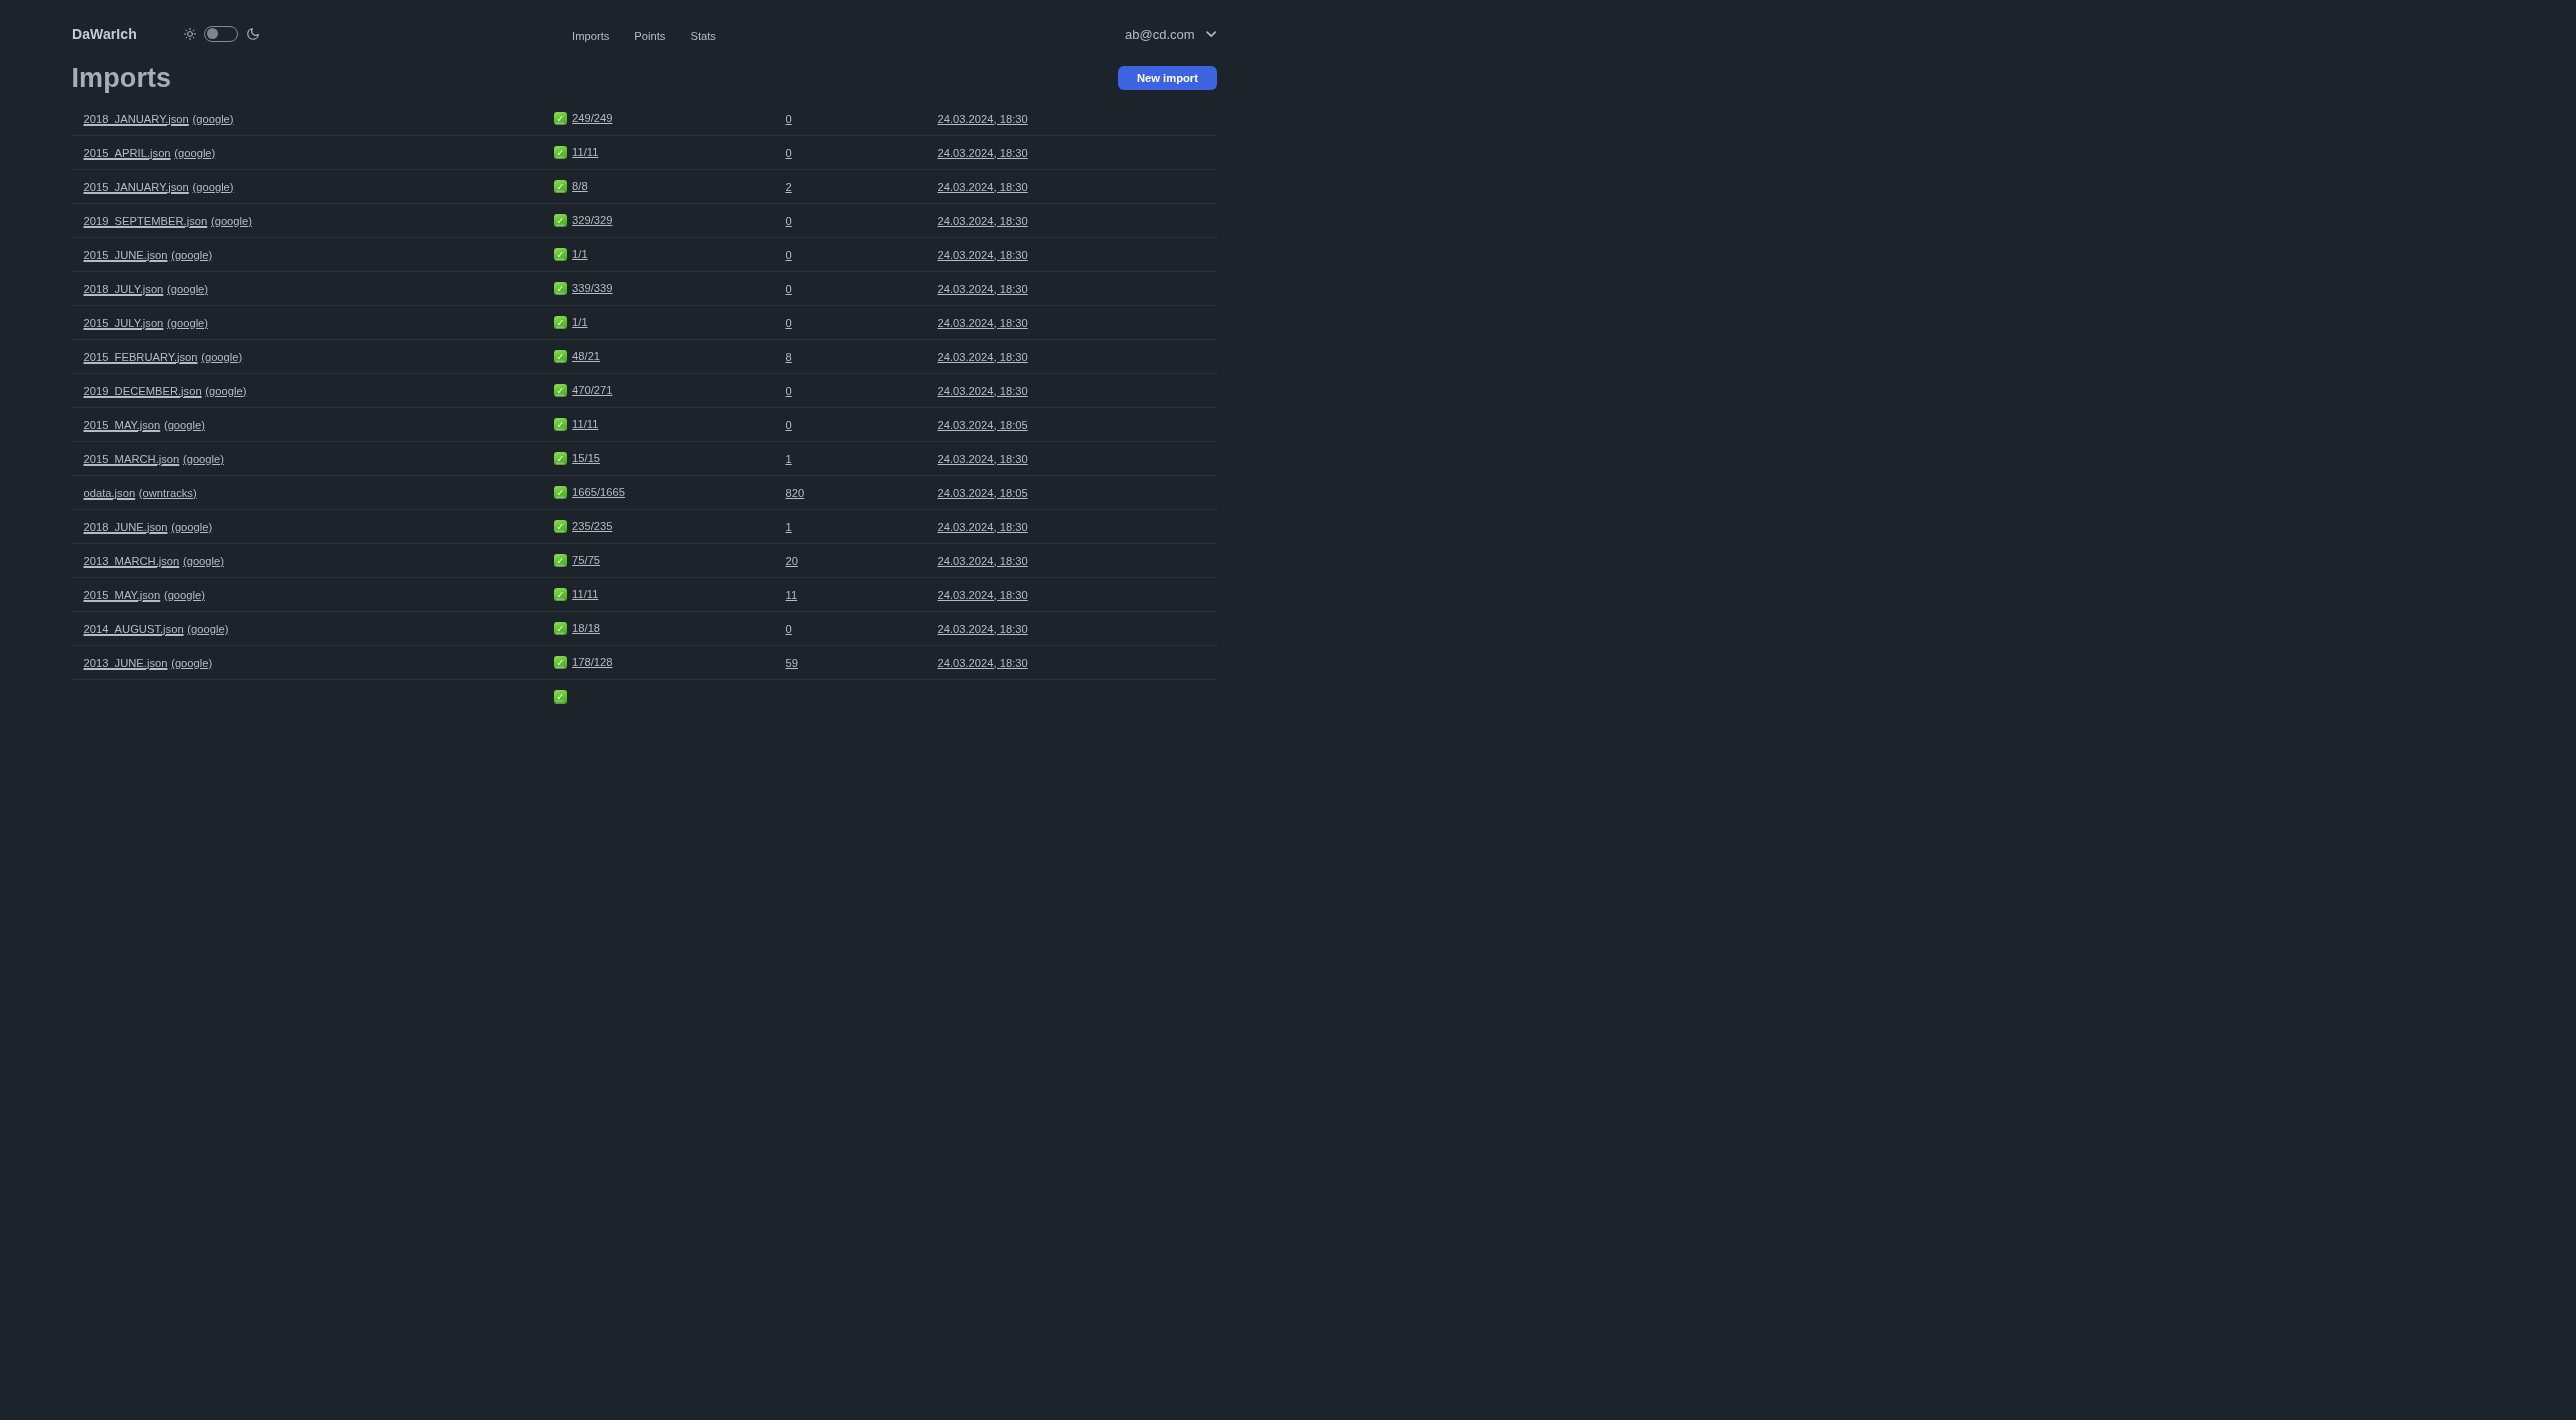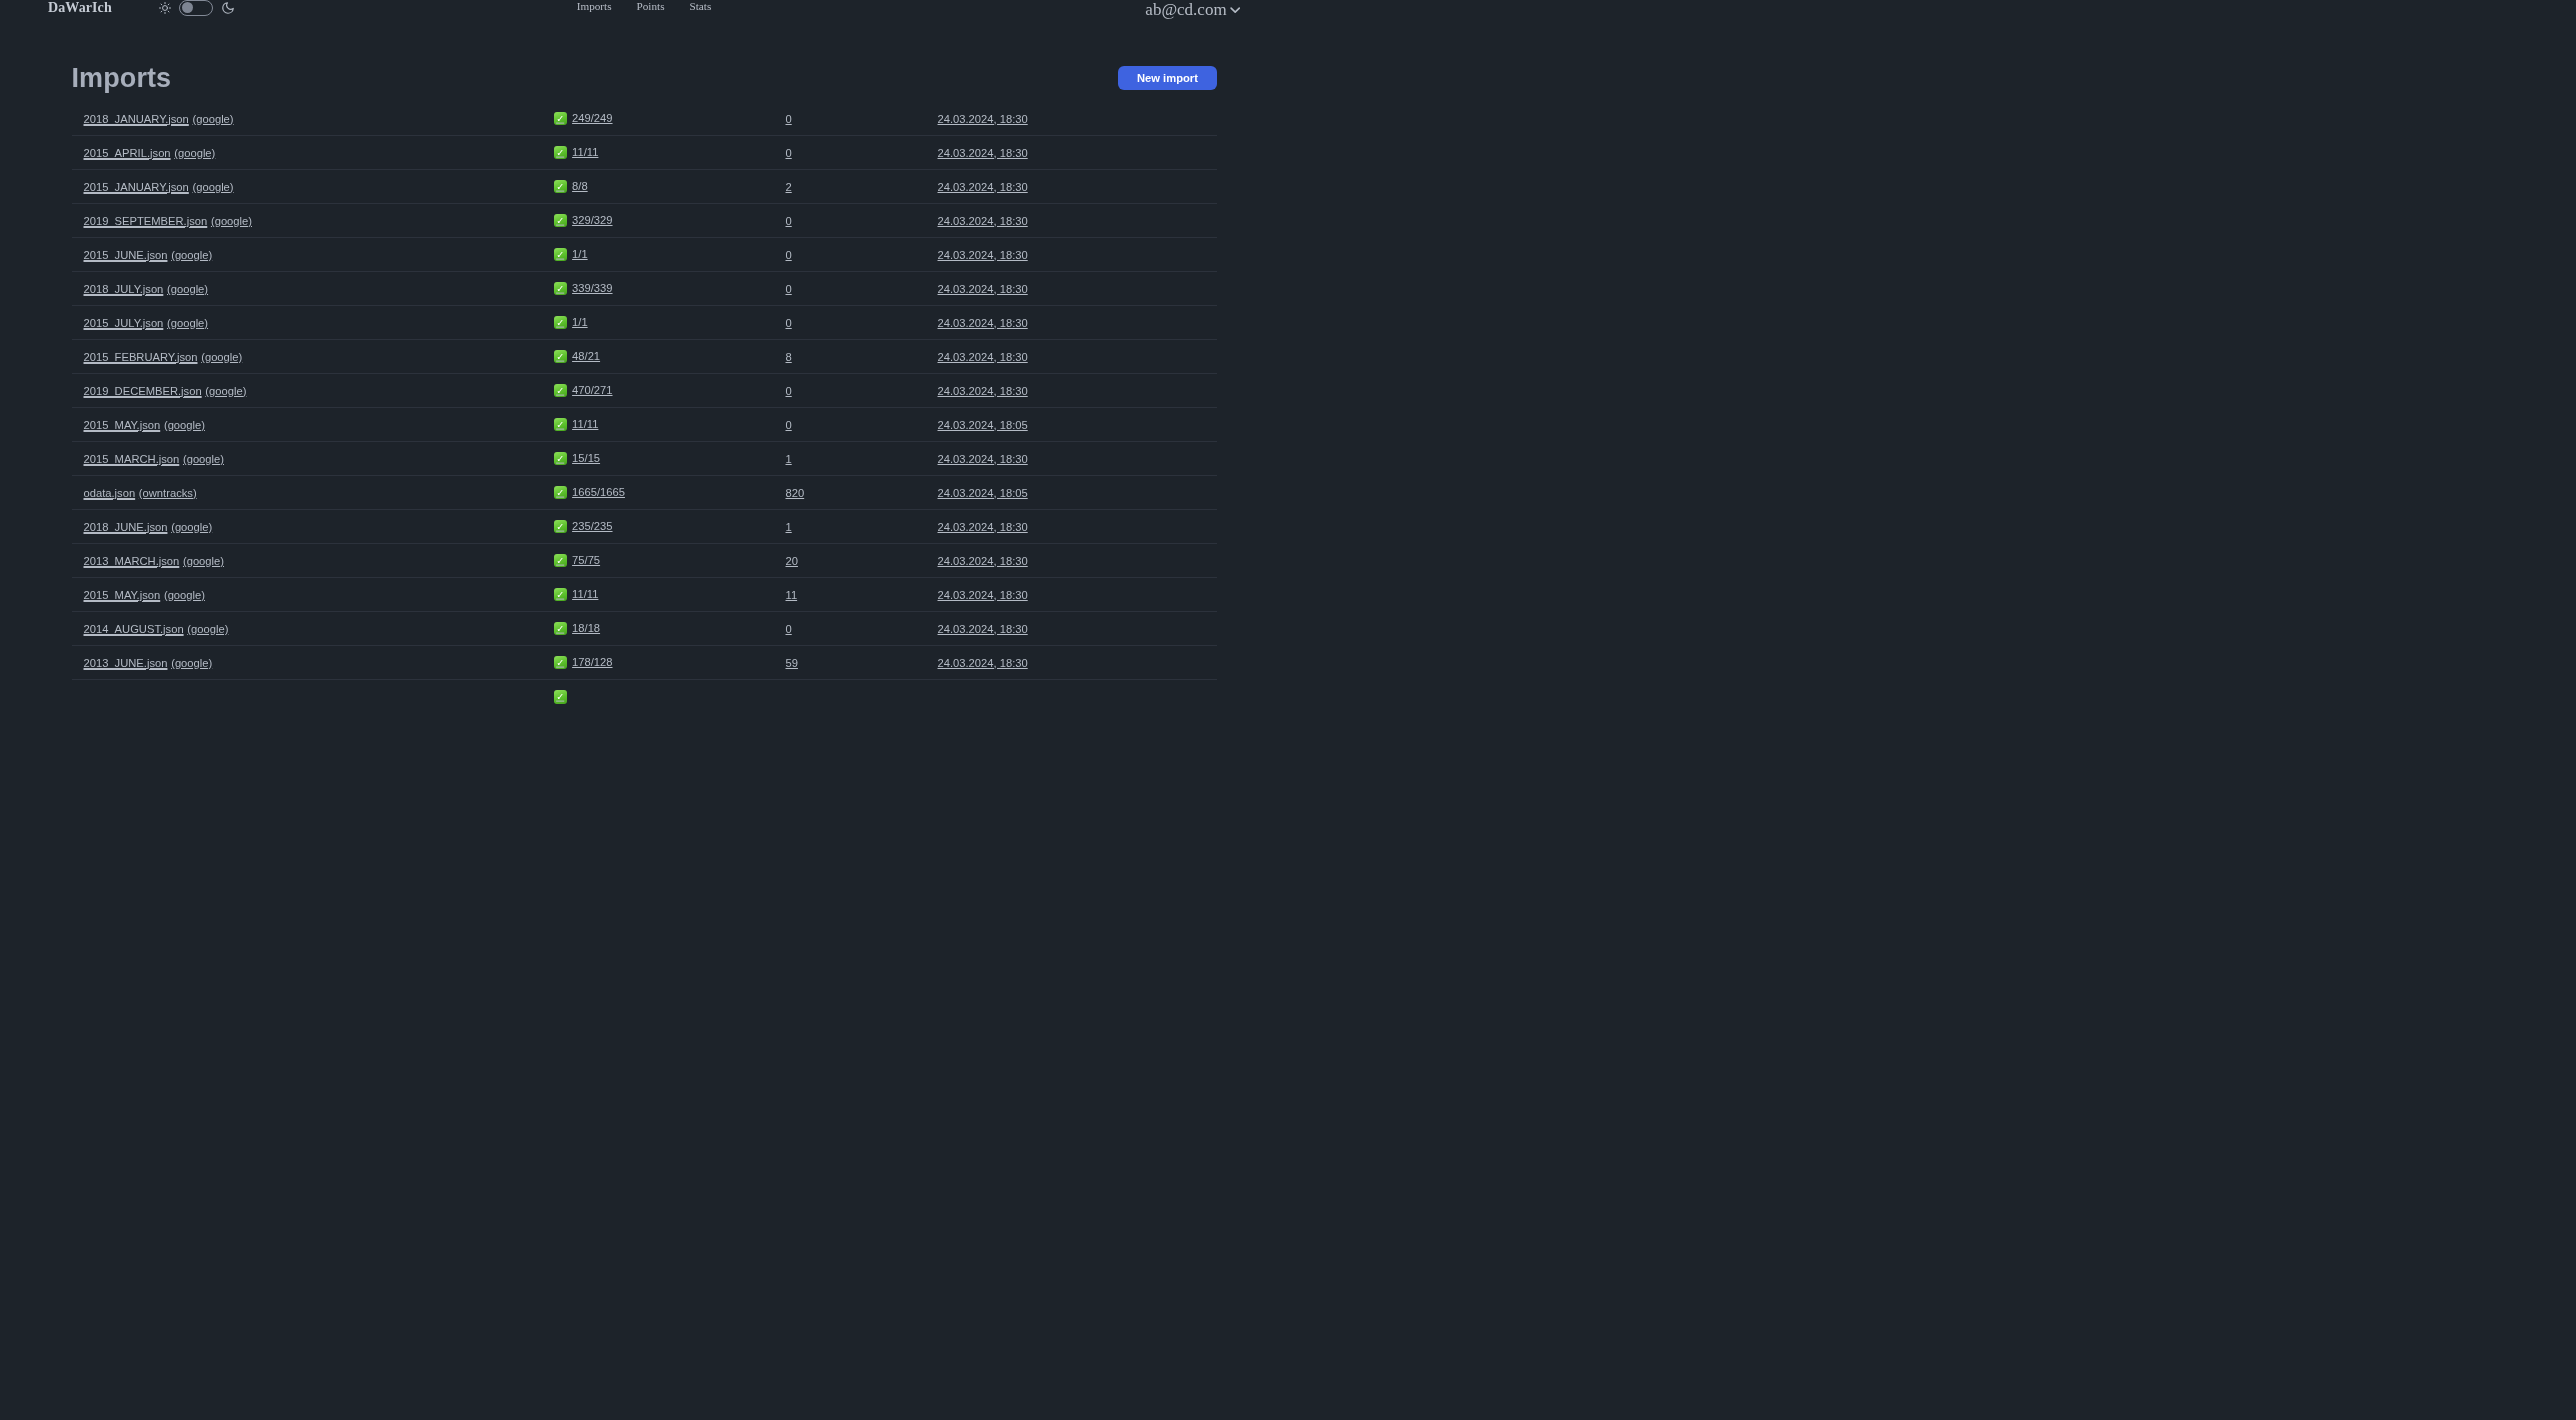--- a/index.html
+++ b/index.html
@@ -6,24 +6,23 @@
   * { box-sizing: border-box; margin: 0; padding: 0; }
   html, body {
     width: 1288px; height: 710px; overflow: hidden;
     background: #1d232a;
     font-family: "Liberation Sans", "DejaVu Sans", sans-serif;
     color: #b4bbc5;
   }
   
   .navbar {
     height: 42px;
-    display: flex; align-items: flex-start;
-    padding: 0 48px;
+    display: flex; align-items: flex-end;
+    padding: 0 72px;
     position: relative;
-    font-family: Liberation Serif, serif;
   }
   .logo {
     font-size: 14px; font-weight: 700; color: #c5cbd4;
     letter-spacing: 0.1px; cursor: pointer;
   }
   .theme-toggle {
     display: flex; align-items: center; gap: 7.5px;
     margin-left: 46px;
   }
   .icon-stroke { stroke: #b2b9c3; fill: none; stroke-width: 1.7; stroke-linecap: round; stroke-linejoin: round; }
@@ -38,22 +37,22 @@
     background: #7e8592;
   }
   .nav-links {
     position: absolute; left: 50%; transform: translateX(-50%);
     display: flex; gap: 25px;
   }
   .nav-links a {
     color: #b6bcc6; text-decoration: none; font-size: 11.2px; cursor: pointer;
   }
   .account {
-    margin-left: auto; display: flex; align-items: center; gap: 3px;
-    font-size: 17px; color: #b6bcc6; cursor: pointer;
+    margin-left: auto; display: flex; align-items: center; gap: 11px;
+    font-size: 13px; color: #b6bcc6; cursor: pointer;
   }
   
   .container { width: 1145px; margin: 0 auto; }
   .page-head {
     margin-top: 18px; height: 36px;
     display: flex; align-items: center; justify-content: space-between;
   }
   h1.page-title {
     font-size: 27px; font-weight: 700; color: #a7aebb; letter-spacing: 0.1px;
   }

